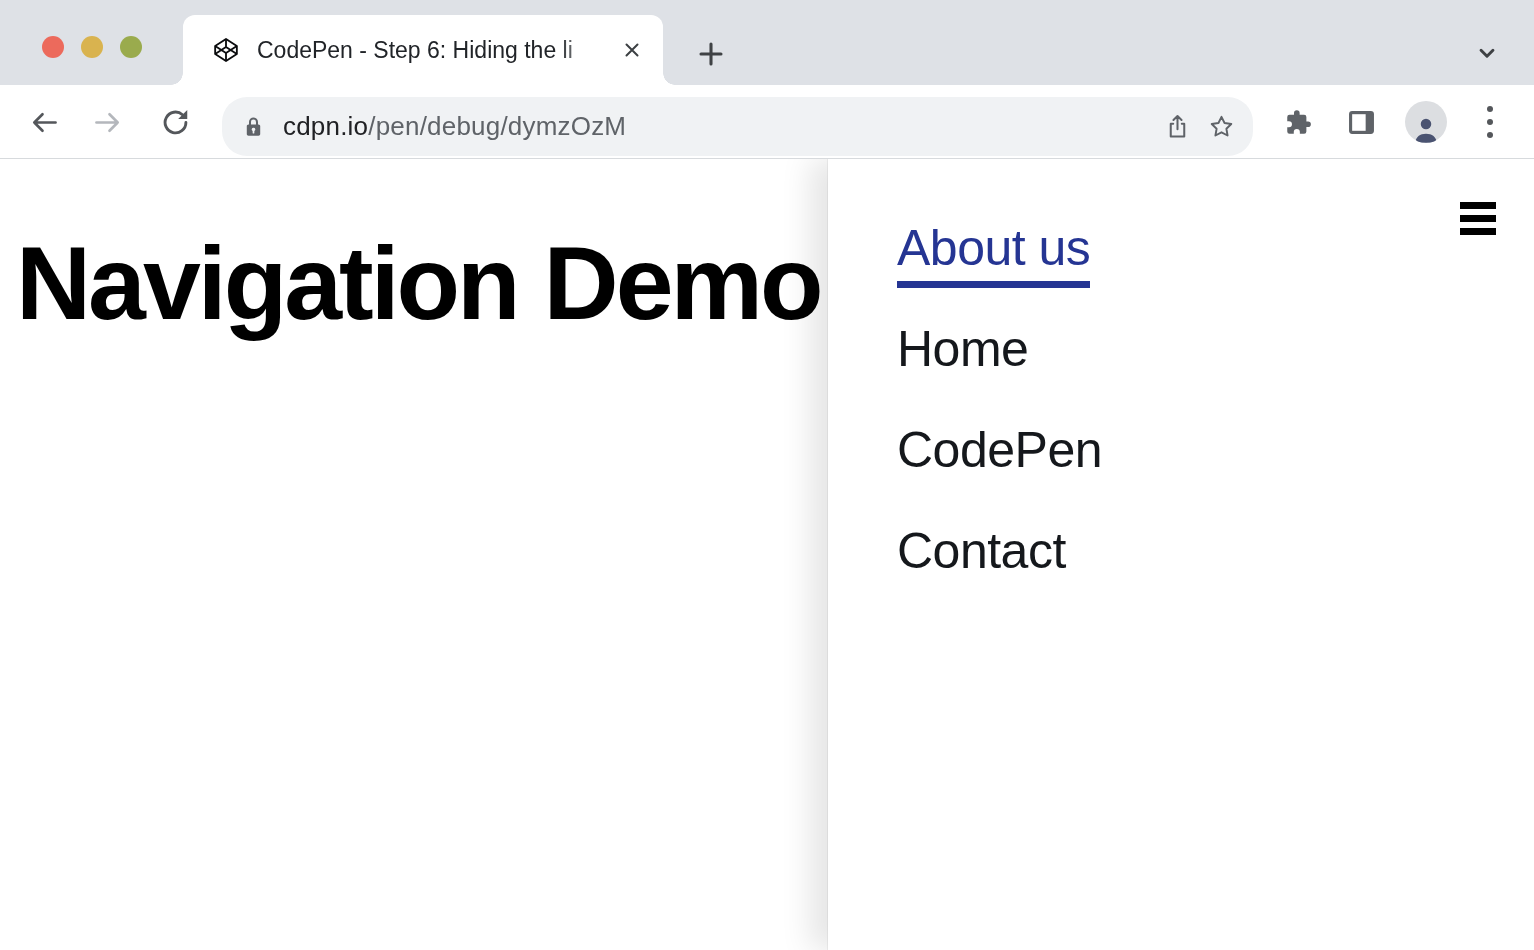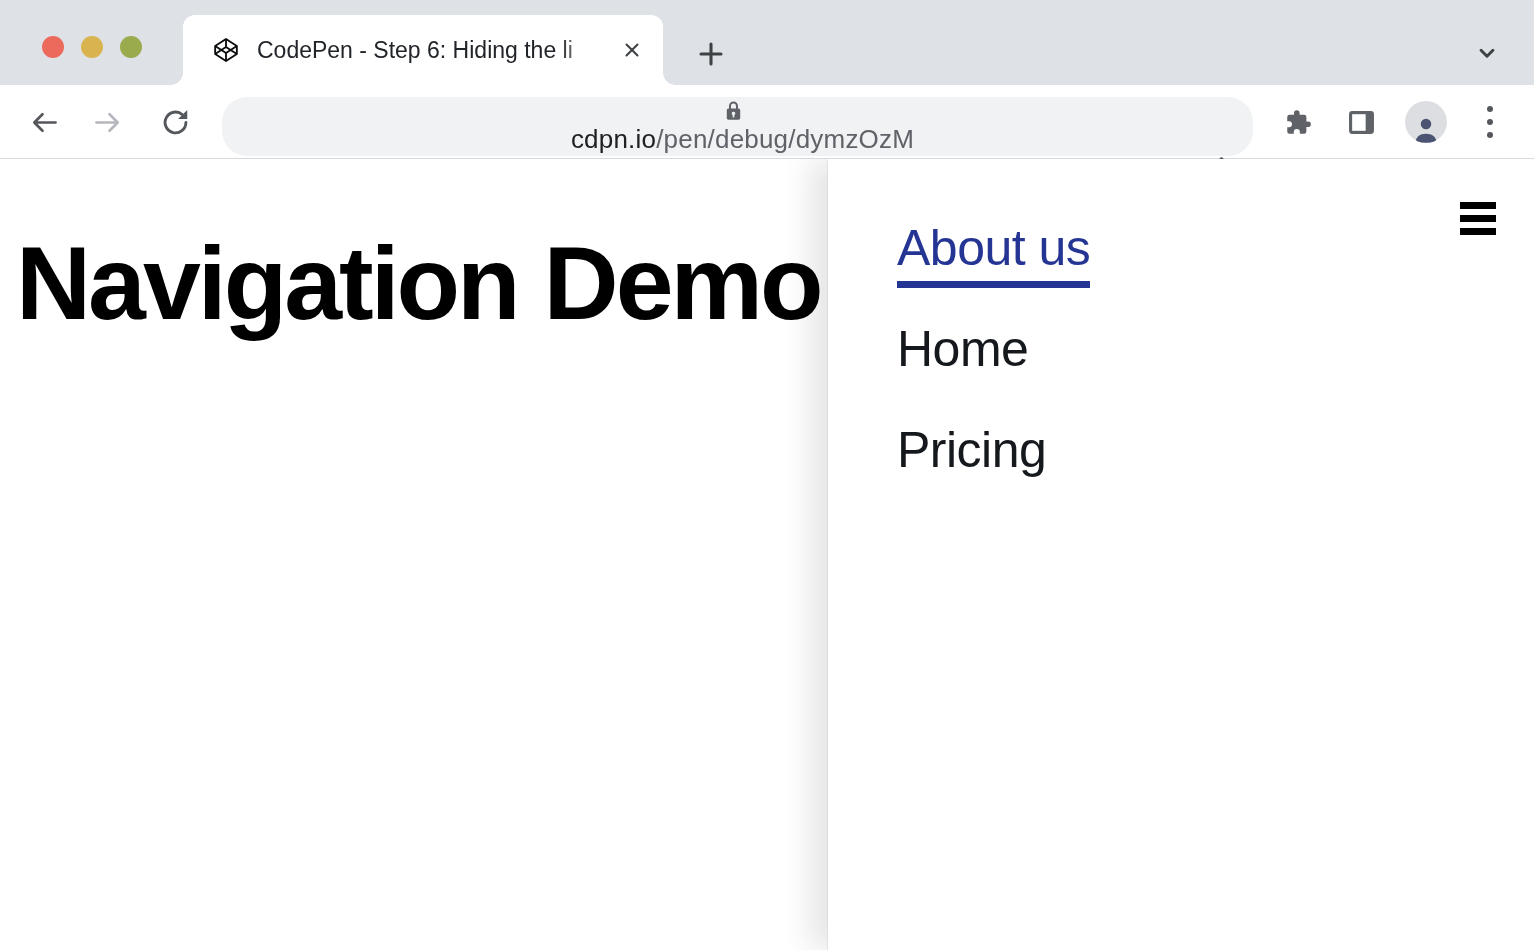--- a/index.html
+++ b/index.html
@@ -41,21 +41,21 @@
   .toolbar { position:relative; width:100%; height:74px; background:#fff;
              border-bottom:1px solid #d7dadd; }
   .navbtn { position:absolute; top:15px; width:44px; height:44px; border:none; background:transparent;
             display:flex; align-items:center; justify-content:center; border-radius:50%; cursor:pointer; }
   .btn-back    { left:22px; }
   .btn-forward { left:85px; }
   .btn-reload  { left:153px; }
 
   .omnibox { position:absolute; left:222px; top:12px; width:1031px; height:59px;
              background:#f0f2f4; border-radius:25px; display:flex; align-items:center;
-             padding:0 10px 0 20px; cursor:text;flex-direction:column; }
+             padding:0 10px 0 20px; cursor:text; }
   .lock { flex:0 0 auto; margin-right:18px; display:flex; }
   .url { font-size:26px; letter-spacing:0.2px; white-space:nowrap; }
   .url .domain { color:#202124; }
   .url .path   { color:#5f6368; }
   .pillbtn { width:44px; height:44px; border:none; background:transparent; display:flex;
              align-items:center; justify-content:center; border-radius:50%; cursor:pointer; }
   .btn-share { margin-left:auto; }
 
   .rightbtn { position:absolute; top:15px; width:44px; height:44px; border:none; background:transparent;
               display:flex; align-items:center; justify-content:center; border-radius:50%; cursor:pointer; }
@@ -205,19 +205,22 @@
           <i></i>
       </button>
       <nav>
         <span class="nav-item">
           <a class="nav-link active">About us</a>
         </span>
         <span class="nav-item">
           <a class="nav-link">Home</a>
         </span>
         <span class="nav-item">
-          <a class="nav-link">Pricing</a>
+          <a class="nav-link">CodePen</a>
+        </span>
+        <span class="nav-item">
+          <a class="nav-link">Contact</a>
         </span>
       </nav>
     </aside>
   </div>
 
 </div>
 
 </body></html>

